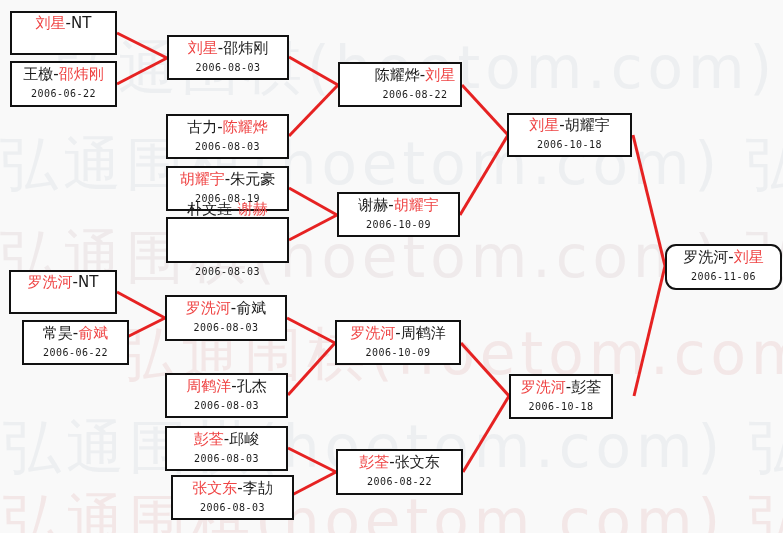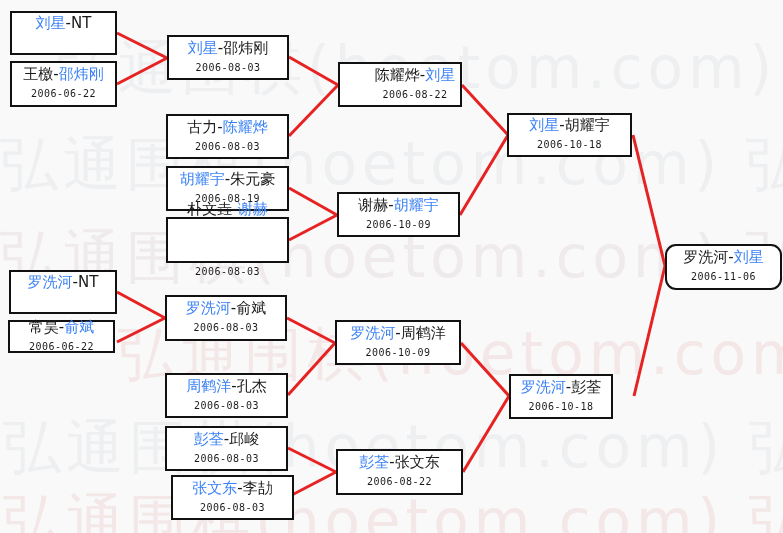--- a/index.html
+++ b/index.html
@@ -33,21 +33,21 @@
     display: flex;
     flex-direction: column;
     justify-content: center;
     align-items: center;
     font-size: 15px;
     line-height: 19px;
     color: #1a1a1a;
     text-align: center;
   }
   .match .names { white-space: nowrap; }
-  .match .win { color: #3b82f6; }
+  .match .win { color: #ef4444; }
   .match .date {
     font-family: "DejaVu Sans Mono", "Liberation Mono", monospace;
     font-size: 10px;
     min-height: 19px;
     letter-spacing: 0.5px;
   }
 </style>
 </head>
 <body>
 
@@ -114,21 +114,21 @@
         <div class="date">2006-10-09</div>
       </div>
       <div class="match" style="left: 507px; top: 113px; width: 125px; height: 44px;">
         <div class="names"><span class="win">刘星</span><span>-</span><span>胡耀宇</span></div>
         <div class="date">2006-10-18</div>
       </div>
       <div class="match" style="left: 9px; top: 270px; width: 108px; height: 44px;">
         <div class="names"><span class="win">罗洗河</span><span>-</span><span>NT</span></div>
         <div class="date"></div>
       </div>
-      <div class="match" style="left: 8px; top: 320px; width: 107px; height: 33px;">
+      <div class="match" style="left: 22px; top: 320px; width: 107px; height: 45px;">
         <div class="names"><span>常昊</span><span>-</span><span class="win">俞斌</span></div>
         <div class="date">2006-06-22</div>
       </div>
       <div class="match" style="left: 165px; top: 295px; width: 122px; height: 46px;">
         <div class="names"><span class="win">罗洗河</span><span>-</span><span>俞斌</span></div>
         <div class="date">2006-08-03</div>
       </div>
       <div class="match" style="left: 165px; top: 373px; width: 123px; height: 45px;">
         <div class="names"><span class="win">周鹤洋</span><span>-</span><span>孔杰</span></div>
         <div class="date">2006-08-03</div>

